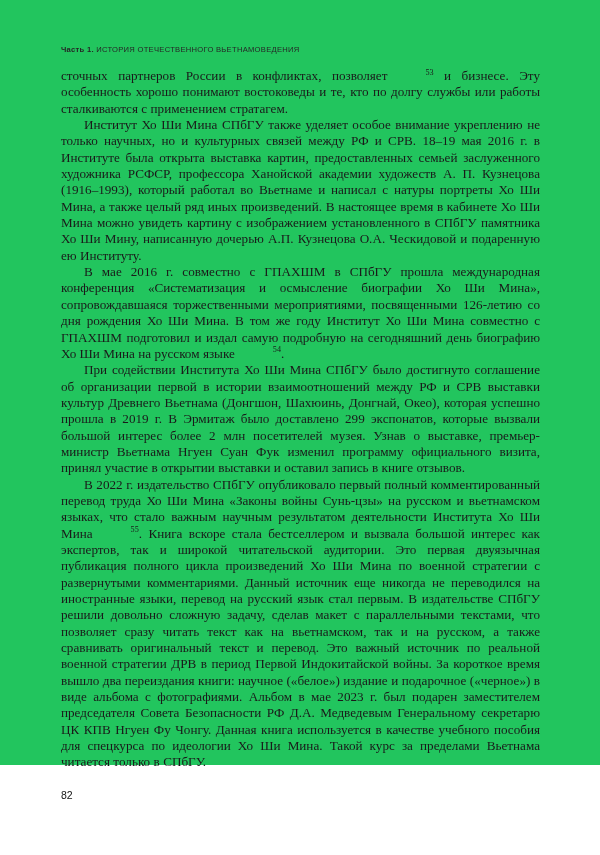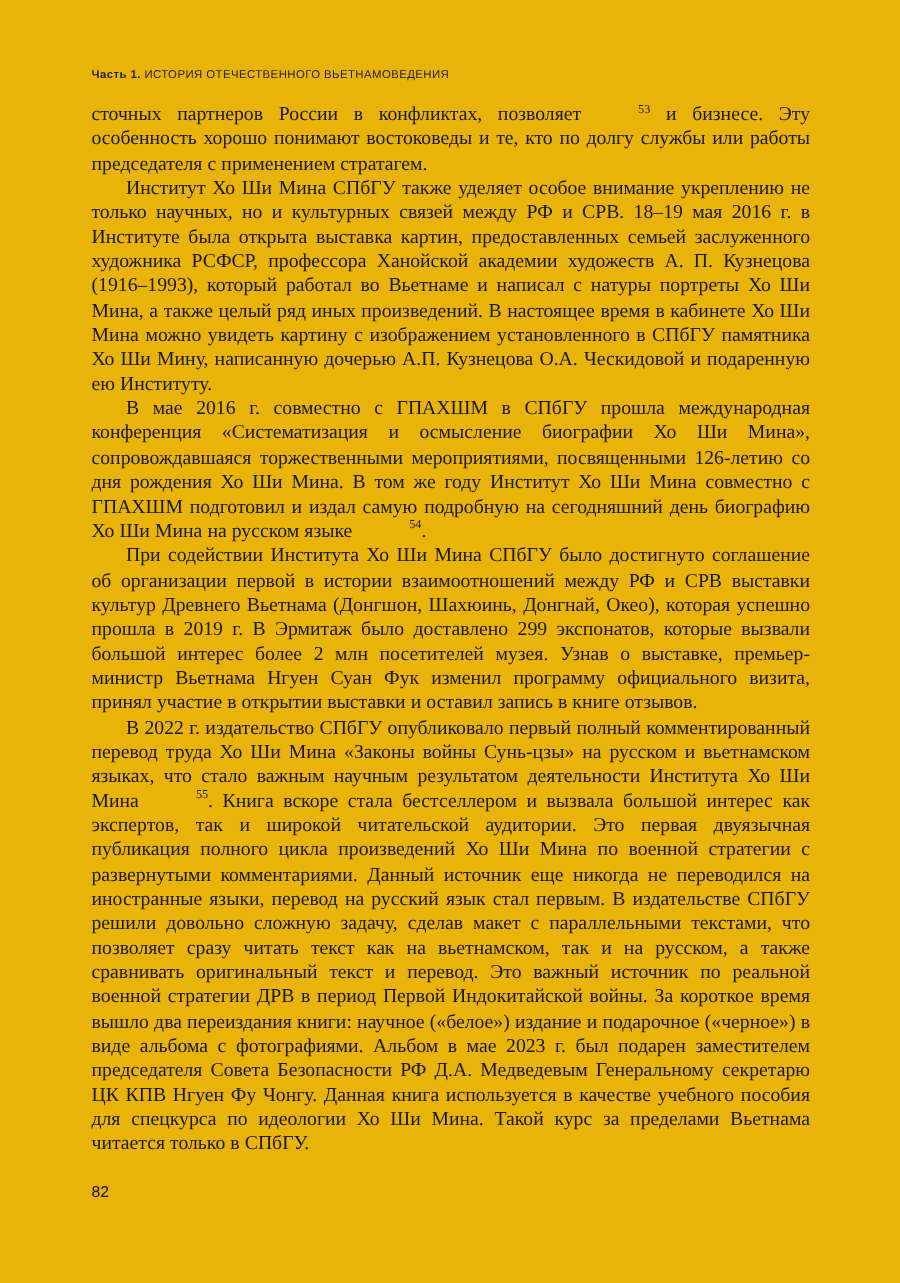--- a/index.html
+++ b/index.html
@@ -13,22 +13,22 @@
     height: 855px;
     overflow: hidden;
     font-family: "Liberation Serif", "DejaVu Serif", serif;
     color: #1a1a1a;
     -webkit-font-smoothing: antialiased;
   }
 
   .page {
     position: relative;
     width: 600px;
-    height: 855px;
-    background: #eab308;
+    height: 765px;
+    background: #22c55e;
     box-sizing: border-box;
   }
 
   
   .running-head {
     position: absolute;
     left: 61px;
     top: 45px;
     width: 480px;
     font-family: "Liberation Sans", "DejaVu Sans", sans-serif;
@@ -86,21 +86,21 @@
 <body>
 
 <div class="page">
 
   <div class="running-head">
     <span class="rh-part">Часть 1.</span>
     <span>ИСТОРИЯ ОТЕЧЕСТВЕННОГО ВЬЕТНАМОВЕДЕНИЯ</span>
   </div>
 
   <div class="text-column" id="body-column">
-      <p class="para first"><span>сточных партнеров России в конфликтах, позволяет</span><sup class="fn">53</sup><span> и бизнесе. Эту особенность хорошо понимают востоковеды и те, кто по долгу службы или работы председателя с применением стратагем.</span></p>
+      <p class="para first"><span>сточных партнеров России в конфликтах, позволяет</span><sup class="fn">53</sup><span> и бизнесе. Эту особенность хорошо понимают востоковеды и те, кто по долгу службы или работы сталкиваются с применением стратагем.</span></p>
       <p class="para"><span>Институт Хо Ши Мина СПбГУ также уделяет особое внимание укреплению не только научных, но и культурных связей между РФ и СРВ. 18–19 мая 2016 г. в Институте была открыта выставка картин, предоставленных семьей заслуженного художника РСФСР, профессора Ханойской академии художеств А. П. Кузнецова (1916–1993), который работал во Вьетнаме и написал с натуры портреты Хо Ши Мина, а также целый ряд иных произведений. В настоящее время в кабинете Хо Ши Мина можно увидеть картину с изображением установленного в СПбГУ памятника Хо Ши Мину, написанную дочерью А.П. Кузнецова О.А. Ческидовой и подаренную ею Институту.</span></p>
       <p class="para"><span>В мае 2016 г. совместно с ГПАХШМ в СПбГУ прошла международная конференция «Систематизация и осмысление биографии Хо Ши Мина», сопровождавшаяся торжественными мероприятиями, посвященными 126-летию со дня рождения Хо Ши Мина. В том же году Институт Хо Ши Мина совместно с ГПАХШМ подготовил и издал самую подробную на сегодняшний день биографию Хо Ши Мина на русском языке</span><sup class="fn">54</sup><span>.</span></p>
       <p class="para"><span>При содействии Института Хо Ши Мина СПбГУ было достигнуто соглашение об организации первой в истории взаимоотношений между РФ и СРВ выставки культур Древнего Вьетнама (Донгшон, Шахюинь, Донгнай, Окео), которая успешно прошла в 2019 г. В Эрмитаж было доставлено 299 экспонатов, которые вызвали большой интерес более 2 млн посетителей музея. Узнав о выставке, премьер-министр Вьетнама Нгуен Суан Фук изменил программу официального визита, принял участие в открытии выставки и оставил запись в книге отзывов.</span></p>
       <p class="para"><span>В 2022 г. издательство СПбГУ опубликовало первый полный комментированный перевод труда Хо Ши Мина «Законы войны Сунь-цзы» на русском и вьетнамском языках, что стало важным научным результатом деятельности Института Хо Ши Мина</span><sup class="fn">55</sup><span>. Книга вскоре стала бестселлером и вызвала большой интерес как экспертов, так и широкой читательской аудитории. Это первая двуязычная публикация полного цикла произведений Хо Ши Мина по военной стратегии с развернутыми комментариями. Данный источник еще никогда не переводился на иностранные языки, перевод на русский язык стал первым. В издательстве СПбГУ решили довольно сложную задачу, сделав макет с параллельными текстами, что позволяет сразу читать текст как на вьетнамском, так и на русском, а также сравнивать оригинальный текст и перевод. Это важный источник по реальной военной стратегии ДРВ в период Первой Индокитайской войны. За короткое время вышло два переиздания книги: научное («белое») издание и подарочное («черное») в виде альбома с фотографиями. Альбом в мае 2023 г. был подарен заместителем председателя Совета Безопасности РФ Д.А. Медведевым Генеральному секретарю ЦК КПВ Нгуен Фу Чонгу. Данная книга используется в качестве учебного пособия для спецкурса по идеологии Хо Ши Мина. Такой курс за пределами Вьетнама читается только в СПбГУ.</span></p>
     </div>
 
   <div class="folio">82</div>
 
 </div>
 

